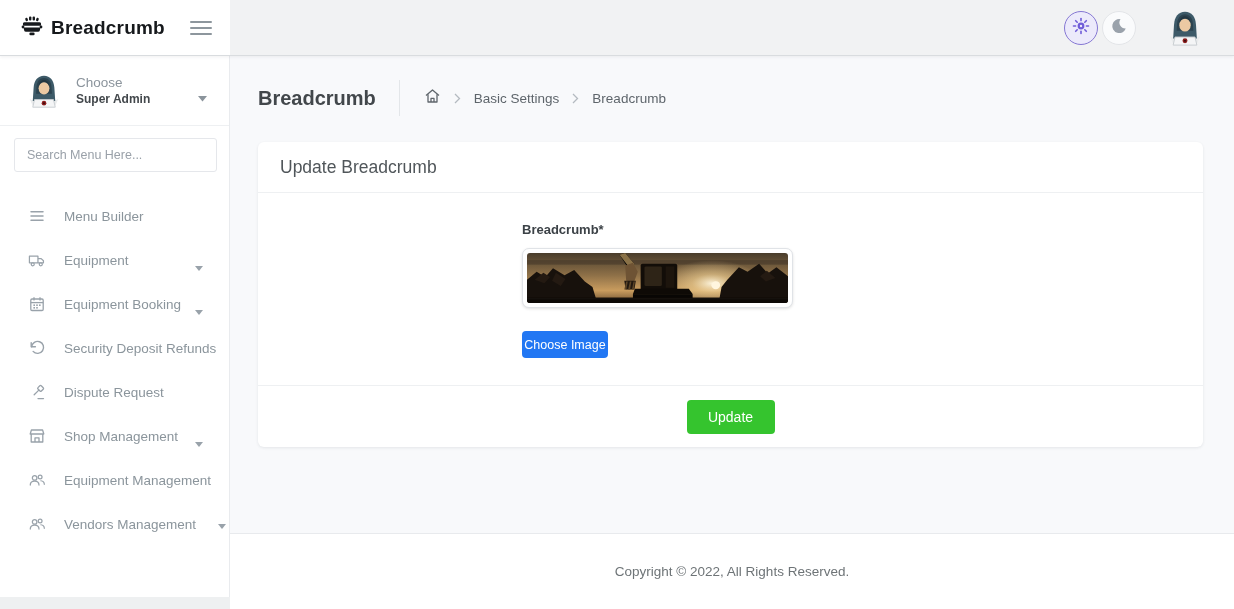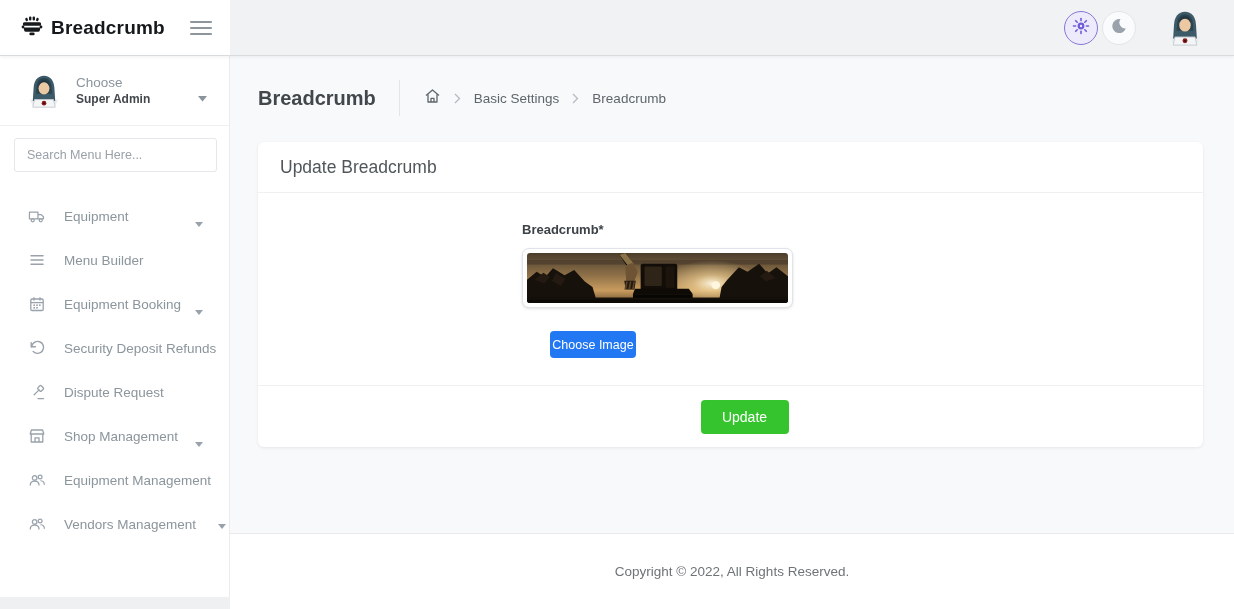--- a/index.html
+++ b/index.html
@@ -59,21 +59,21 @@
           box-shadow:0 1px 3px rgba(50,58,70,.10); }
   .card-header { height:51px; display:flex; align-items:center; padding:0 22px;
                  border-bottom:1px solid #eef0f2; }
   .card-title { font-size:17.5px; color:#50565a; }
   .card-body { height:192px; padding:29px 0 0 264px; }
   .field-label { display:block; font-size:13px; font-weight:bold; color:#3c4247; margin-bottom:11px; }
   .img-frame { width:271px; height:60px; background:#fff; border:1px solid #e0e3e7; border-radius:7px;
                padding:4px; box-shadow:0 1px 3px rgba(0,0,0,.12); }
   .img-frame svg { display:block; width:100%; height:100%; border-radius:3px; }
   .btn { display:inline-flex; align-items:center; justify-content:center; border:none; border-radius:4px;
-         font-family:inherit; color:#fff; cursor:pointer;margin-left:28px; }
+         font-family:inherit; color:#fff; cursor:pointer; }
   .btn-choose { margin-top:23px; width:86px; height:27px; font-size:12.5px; font-weight:500; background:#2277f3; }
   .card-footer { height:62px; border-top:1px solid #eef0f2; display:flex; align-items:center; justify-content:center; }
   .btn-update { width:88px; height:34px; font-size:14px; font-weight:500; background:#35c42e; }
 
   
   .main-footer { position:absolute; left:0; right:0; bottom:0; height:76px; background:#ffffff;
                  border-top:1px solid #e8eaed; display:flex; align-items:center; justify-content:center; }
   .copyright { font-size:13.5px; color:#6e7477; }
 </style>
 </head>
@@ -175,44 +175,44 @@
 
     <div class="search-wrap">
       <input class="search-input" type="text" placeholder="Search Menu Here..." style="">
     </div>
 
     <nav class="nav">
 
 
       <div class="nav-item">
         <span class="nav-icon">
+          <svg width="18" height="18" viewBox="0 0 18 18" stroke="#99a2aa" stroke-width="1.5" stroke-linecap="round">
+            <line x1="3" y1="4.8" x2="15" y2="4.8"></line>
+              <line x1="3" y1="9" x2="15" y2="9"></line>
+              <line x1="3" y1="13.2" x2="15" y2="13.2"></line>
+          </svg>
+        </span>
+        <span class="nav-label">Menu Builder</span>
+      </div>
+
+      <div class="nav-item">
+        <span class="nav-icon">
           <svg width="19" height="18" viewBox="0 0 19 18" fill="none" stroke="#99a2aa" stroke-width="1.3" stroke-linejoin="round">
             <rect x="1.5" y="5" width="9" height="7"></rect>
             <path d="M10.5 7.5h3.4l2.4 2.3V12h-5.8"></path>
             <circle cx="5" cy="13.5" r="1.6"></circle>
               <circle cx="13.5" cy="13.5" r="1.6"></circle>
           </svg>
         </span>
         <span class="nav-label">Equipment</span>
         <span class="nav-caret">
           <svg width="8" height="5" viewBox="0 0 8 5">
               <path d="M0 0h8L4 5z" fill="#99a2aa"></path>
             </svg>
         </span>
-      </div>
-
-      <div class="nav-item">
-        <span class="nav-icon">
-          <svg width="18" height="18" viewBox="0 0 18 18" stroke="#99a2aa" stroke-width="1.5" stroke-linecap="round">
-            <line x1="3" y1="4.8" x2="15" y2="4.8"></line>
-              <line x1="3" y1="9" x2="15" y2="9"></line>
-              <line x1="3" y1="13.2" x2="15" y2="13.2"></line>
-          </svg>
-        </span>
-        <span class="nav-label">Menu Builder</span>
       </div>
 
       <div class="nav-item">
         <span class="nav-icon">
           <svg width="18" height="18" viewBox="0 0 18 18" fill="none" stroke="#99a2aa" stroke-width="1.3">
             <rect x="2.8" y="4" width="12.4" height="11.5" rx="1.2"></rect>
             <line x1="6" y1="2.2" x2="6" y2="5.5"></line>
               <line x1="12" y1="2.2" x2="12" y2="5.5"></line>
             <line x1="2.8" y1="7.6" x2="15.2" y2="7.6"></line>
             <g fill="#99a2aa" stroke="none">

